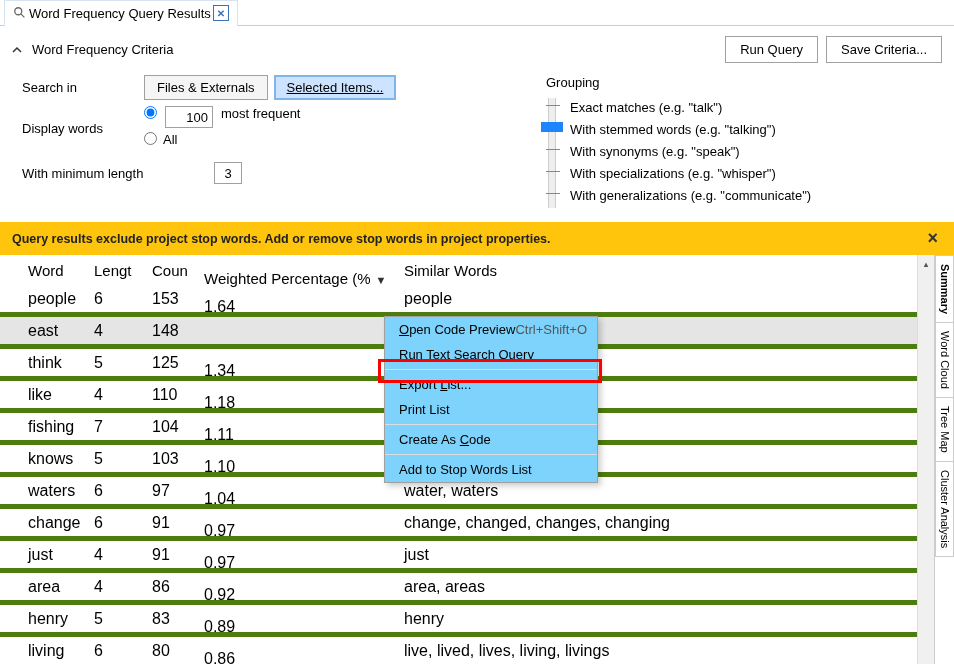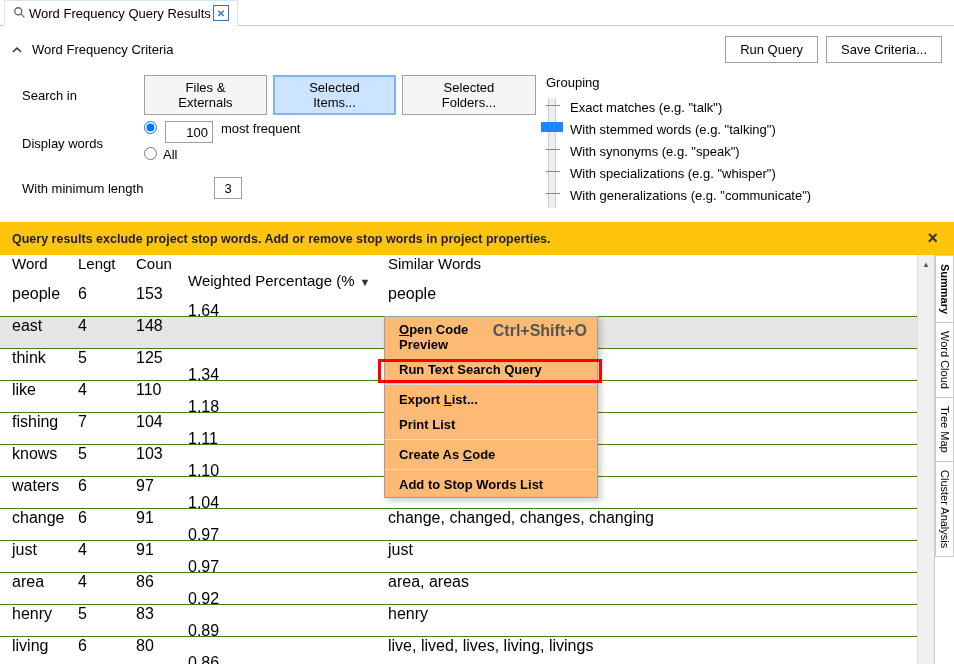--- a/index.html
+++ b/index.html
@@ -17,66 +17,66 @@
 .criteria-title { font-size: 13px; flex: 1; }
 .btn { border: 1px solid #a0a0a0; background: #fff; padding: 5px 14px; font-size: 13px; cursor: pointer; margin-left: 8px; }
 
 
 .criteria-body { display: flex; padding: 8px 22px 12px 22px; }
 .criteria-left { flex: 0 0 520px; }
 .criteria-right { flex: 1; }
 .row { display: flex; align-items: center; margin-bottom: 6px; min-height: 24px; }
 .row-label { width: 122px; font-size: 13px; }
 .opt-btn { border: 1px solid #a0a0a0; background: #f5f5f5; padding: 4px 12px; font-size: 13px; cursor: pointer; margin-right: 6px; min-width: 110px; text-align: center; }
-.opt-btn.active { background: #cce4ff; border: 2px solid #7fb5ea; padding: 3px 11px; }
+.opt-btn.active { background: #cce4ff; border: 2px solid #7fb5ea; padding: 3px 11px; text-decoration: underline; }
 .radio-wrap { display: flex; align-items: flex-start; margin-bottom: 4px; }
 .radio-wrap input[type=radio] { margin-right: 6px; }
 .num-input { width: 48px; height: 22px; border: 1px solid #a0a0a0; text-align: right; padding-right: 4px; font-size: 13px; margin: 0 8px 0 2px; }
 .small-input { width: 28px; height: 22px; border: 1px solid #a0a0a0; text-align: center; font-size: 13px; }
 
 .grouping-label { font-size: 13px; margin-bottom: 6px; margin-left: 4px; }
 .slider-col { display: flex; }
 .slider-track { width: 8px; background: #eee; border-left: 1px solid #ccc; border-right: 1px solid #ccc; margin: 2px 14px 2px 6px; position: relative; }
 .slider-tick { position: absolute; left: -3px; width: 14px; height: 1px; background: #888; }
 .slider-thumb { position: absolute; left: -8px; width: 22px; height: 10px; background: #1d86ff; }
 .slider-labels { font-size: 13px; }
 .slider-labels div { height: 22px; display: flex; align-items: center; }
 
 
 .banner { background: #ffc40c; padding: 6px 12px; display: flex; align-items: center; font-size: 12.5px; font-weight: 600; color: #222; gap: 44px; }
 .banner .banner-close { margin-left: auto; font-size: 18px; cursor: pointer; color: #333; padding: 0 4px; }
 
 
 .results-wrap { display: flex; height: 428px; }
 .results-table { flex: 1; overflow: hidden; position: relative; }
-.table-head, .table-row { display: flex; padding-left: 12px; font-size: 16px; }
+.table-head, .table-row { display: flex; align-items: center; padding-left: 28px; font-size: 16px; }
 .table-head { height: 30px; border-bottom: none; }
 .table-head .col { font-size: 15px; }
-.table-row { height: 32px; border-bottom: 1px solid #4d7c0f; }
+.table-row { height: 32px; border-bottom: 5px solid #4d7c0f; }
 .table-row.selected { background: #e5e5e5; }
 .col-word { width: 66px; }
 .col-length { width: 58px; }
 .col-count { width: 52px; }
 .col-weight { width: 200px; margin-top: 17px; }
 .col-similar { flex: 1; }
 .sort-arrow { margin-left: 2px; font-size: 11px; color: #333; }
 
 
 .side-tabs { width: 20px; display: flex; flex-direction: column; border-left: 1px solid #ccc; }
 .side-tab { writing-mode: vertical-rl; text-orientation: mixed; font-size: 11px; padding: 8px 2px; border: 1px solid #ccc; background: #fff; cursor: pointer; text-align: center; margin-bottom: -1px; }
 .side-tab.active { background: #fff; font-weight: bold; }
 
 
 .vscroll { width: 17px; background: #f0f0f0; border-left: 1px solid #ddd; position: relative; }
 .vscroll .varrow { height: 17px; display: flex; align-items: center; justify-content: center; font-size: 9px; color: #555; background: #f0f0f0; }
 
 
-.context-menu { position: absolute; left: 384px; top: 316px; width: 214px; background: #fdba74; border: 1px solid #a0a0a0; box-shadow: 3px 3px 6px rgba(0,0,0,.2); z-index: 50; font-size: 13px; font-weight: bold; }
+.context-menu { position: absolute; left: 384px; top: 316px; width: 214px; background: #7dd3fc; border: 1px solid #a0a0a0; box-shadow: 3px 3px 6px rgba(0,0,0,.2); z-index: 50; font-size: 13px; }
 .cm-item { padding: 5px 10px 5px 14px; cursor: pointer; display: flex; }
-.cm-item .shortcut { margin-left: auto; color: #555; font-size: 16px; }
+.cm-item .shortcut { margin-left: auto; color: #555; font-size: 13px; }
 .cm-sep { height: 1px; background: #ddd; margin: 2px 0; }
 .cm-highlight { position: absolute; left: 378px; top: 359px; width: 224px; height: 24px; border: 3px solid #ff0000; z-index: 60; pointer-events: none; }
 
 u.hotkey { text-decoration: underline; }
 </style>
 </head>
 <body>
 
 <div class="tab-bar">
   <div class="tab">
@@ -101,21 +101,20 @@
   <button class="btn">Run Query</button>
   <button class="btn">Save Criteria...</button>
 </div>
 
 <div class="criteria-body">
   <div class="criteria-left">
     <div class="row">
       <span class="row-label">Search in</span>
       <button class="opt-btn">Files &amp; Externals</button>
       <button class="opt-btn active">Selected Items...</button>
-      <button class="opt-btn">Selected Folders...</button>
     </div>
     <div class="row">
       <span class="row-label">Display words</span>
       <div>
         <div class="radio-wrap">
           <input type="radio" name="dw" checked="" style="">
           <input class="num-input" value="100" style="">
           <span>most frequent</span>
         </div>
         <div class="radio-wrap">

